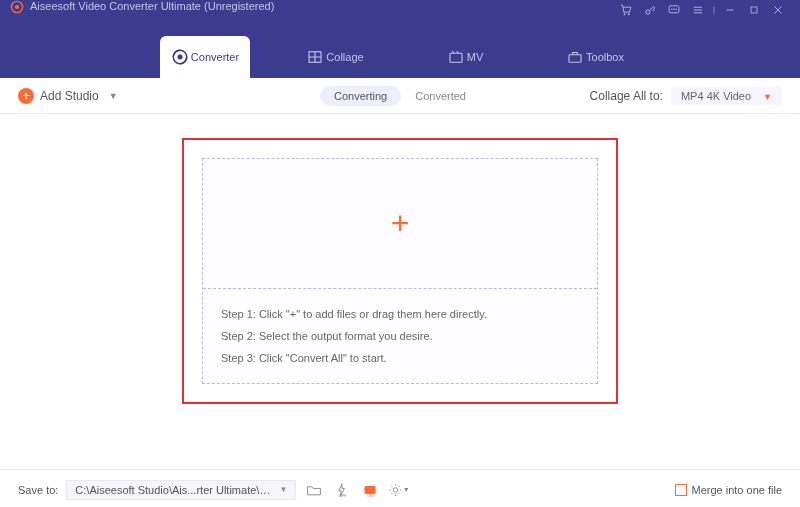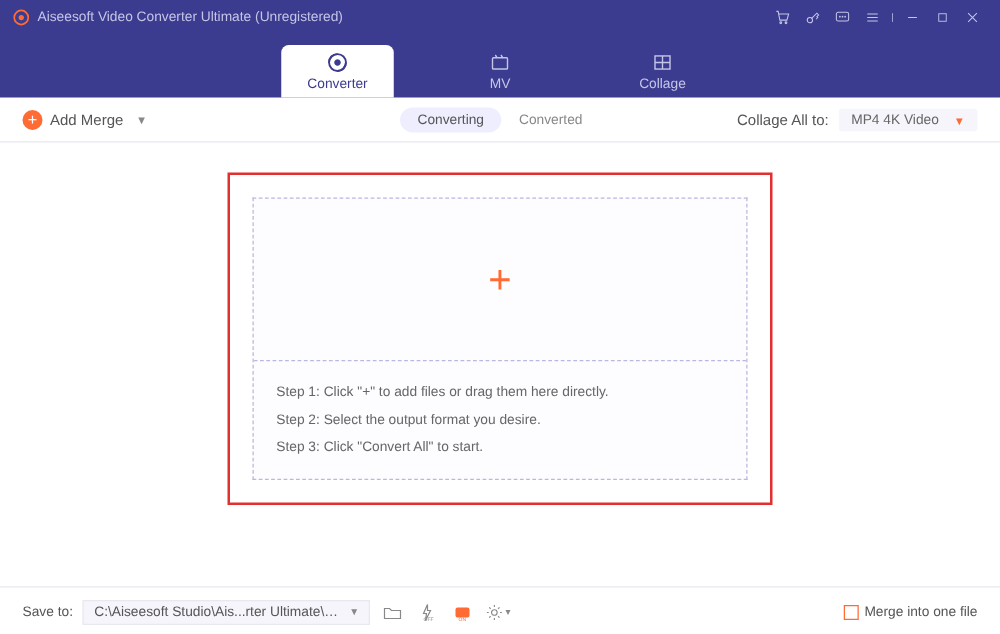--- a/index.html
+++ b/index.html
@@ -1,25 +1,25 @@
 <!DOCTYPE html>
 <html><head>
 <meta charset="utf-8">
 <style>
 * { margin: 0; padding: 0; box-sizing: border-box; font-family: -apple-system, BlinkMacSystemFont, "Segoe UI", Arial, sans-serif; }
 body { width: 800px; height: 507px; background: #fff; overflow: hidden; }
 
-.titlebar { height: 28px; background: #3b3b8f; display: flex; align-items: center; padding: 0 10px; color: #c5c5e8; font-size: 11px; }
+.titlebar { height: 28px; background: #3b3b8f; display: flex; padding: 0 10px; color: #c5c5e8; font-size: 11px; }
 .titlebar .logo { width: 14px; height: 14px; margin-right: 6px; }
 .titlebar .spacer { flex: 1; }
 .titlebar .ticon { width: 24px; height: 20px; display: flex; align-items: center; justify-content: center; cursor: pointer; color: #c5c5e8; }
 .titlebar .ticon svg { stroke: #c5c5e8; fill: none; stroke-width: 1.2; }
 
 .navbar { height: 50px; background: #3b3b8f; display: flex; align-items: flex-end; justify-content: center; gap: 40px; }
-.tab { width: 90px; height: 42px; display: flex; flex-direction: column; align-items: center; justify-content: center; gap: 2px; cursor: pointer; color: #c5c5e8; font-size: 11px; border-radius: 6px 6px 0 0; }
+.tab { width: 90px; height: 42px; display: flex; flex-direction: row; align-items: center; justify-content: center; gap: 2px; cursor: pointer; color: #c5c5e8; font-size: 11px; border-radius: 6px 6px 0 0; }
 .tab.active { background: #fff; color: #3b3b8f; }
 .tab svg { width: 18px; height: 18px; }
 .tab.active svg { stroke: #3b3b8f; fill: #3b3b8f; }
 .tab:not(.active) svg { stroke: #c5c5e8; fill: #c5c5e8; }
 
 .toolbar { height: 36px; border-bottom: 1px solid #e8e8f0; display: flex; align-items: center; padding: 0 18px; font-size: 12px; color: #555; }
 .add-btn { display: flex; align-items: center; gap: 6px; cursor: pointer; }
 .add-plus { width: 16px; height: 16px; border-radius: 50%; background: #ff6b35; color: #fff; display: flex; align-items: center; justify-content: center; font-size: 13px; }
 .chev { font-size: 9px; color: #888; margin-left: 4px; }
 .seg { margin-left: auto; display: flex; gap: 0; }
@@ -105,38 +105,45 @@
   <div class="tab active">
     <svg viewBox="0 0 24 24">
         <circle cx="12" cy="12" r="9" fill="none" stroke-width="2"></circle>
         <circle cx="12" cy="12" r="3"></circle>
         <path d="M3 12a9 9 0 019-9M21 12a9 9 0 01-9 9" stroke-width="2" fill="none"></path>
       </svg>
     <span>Converter</span>
   </div>
   <div class="tab">
     <svg viewBox="0 0 24 24">
+        <rect x="4" y="5" width="16" height="14" fill="none" stroke-width="1.5"></rect>
+        <path d="M12 5v14M4 12h16" stroke-width="1.5"></path>
+      </svg>
+    <span>Collage</span>
+  </div>
+  <div class="tab">
+    <svg viewBox="0 0 24 24">
         <rect x="4" y="7" width="16" height="12" rx="1" fill="none" stroke-width="1.5"></rect>
         <path d="M7 4l2 3M13 4l2 3" stroke-width="1.5"></path>
       </svg>
     <span>MV</span>
   </div>
   <div class="tab">
     <svg viewBox="0 0 24 24">
-        <rect x="4" y="5" width="16" height="14" fill="none" stroke-width="1.5"></rect>
-        <path d="M12 5v14M4 12h16" stroke-width="1.5"></path>
-      </svg>
-    <span>Collage</span>
+        <rect x="4" y="9" width="16" height="10" rx="1" fill="none" stroke-width="1.5"></rect>
+        <path d="M9 9V6h6v3" fill="none" stroke-width="1.5"></path>
+      </svg>
+    <span>Toolbox</span>
   </div>
 </div>
 
 <div class="toolbar">
   <div class="add-btn">
     <div class="add-plus">+</div>
-    <span>Add Merge</span>
+    <span>Add Studio</span>
     <span class="chev">▼</span>
   </div>
   <div class="seg" style="position:absolute;left:50%;transform:translateX(-50%)">
     <div class="seg-btn active">Converting</div>
     <div class="seg-btn">Converted</div>
   </div>
   <div class="convert-to">
     <span>Collage All to:</span>
     <div class="fmt-sel">
       <span>MP4 4K Video</span>

